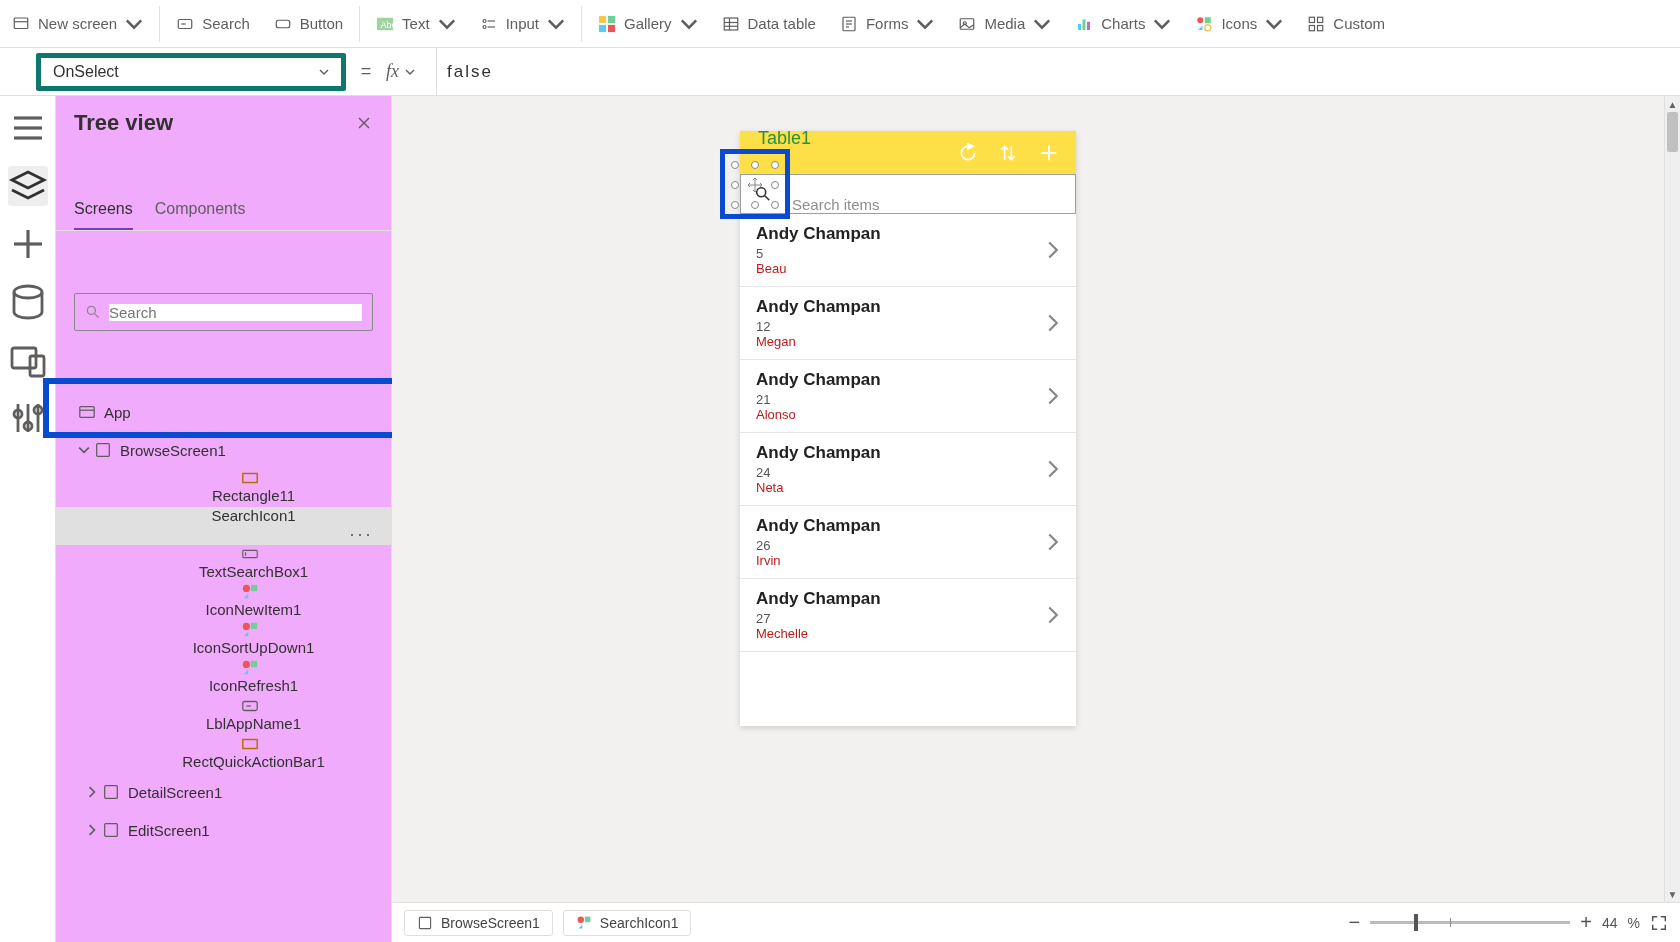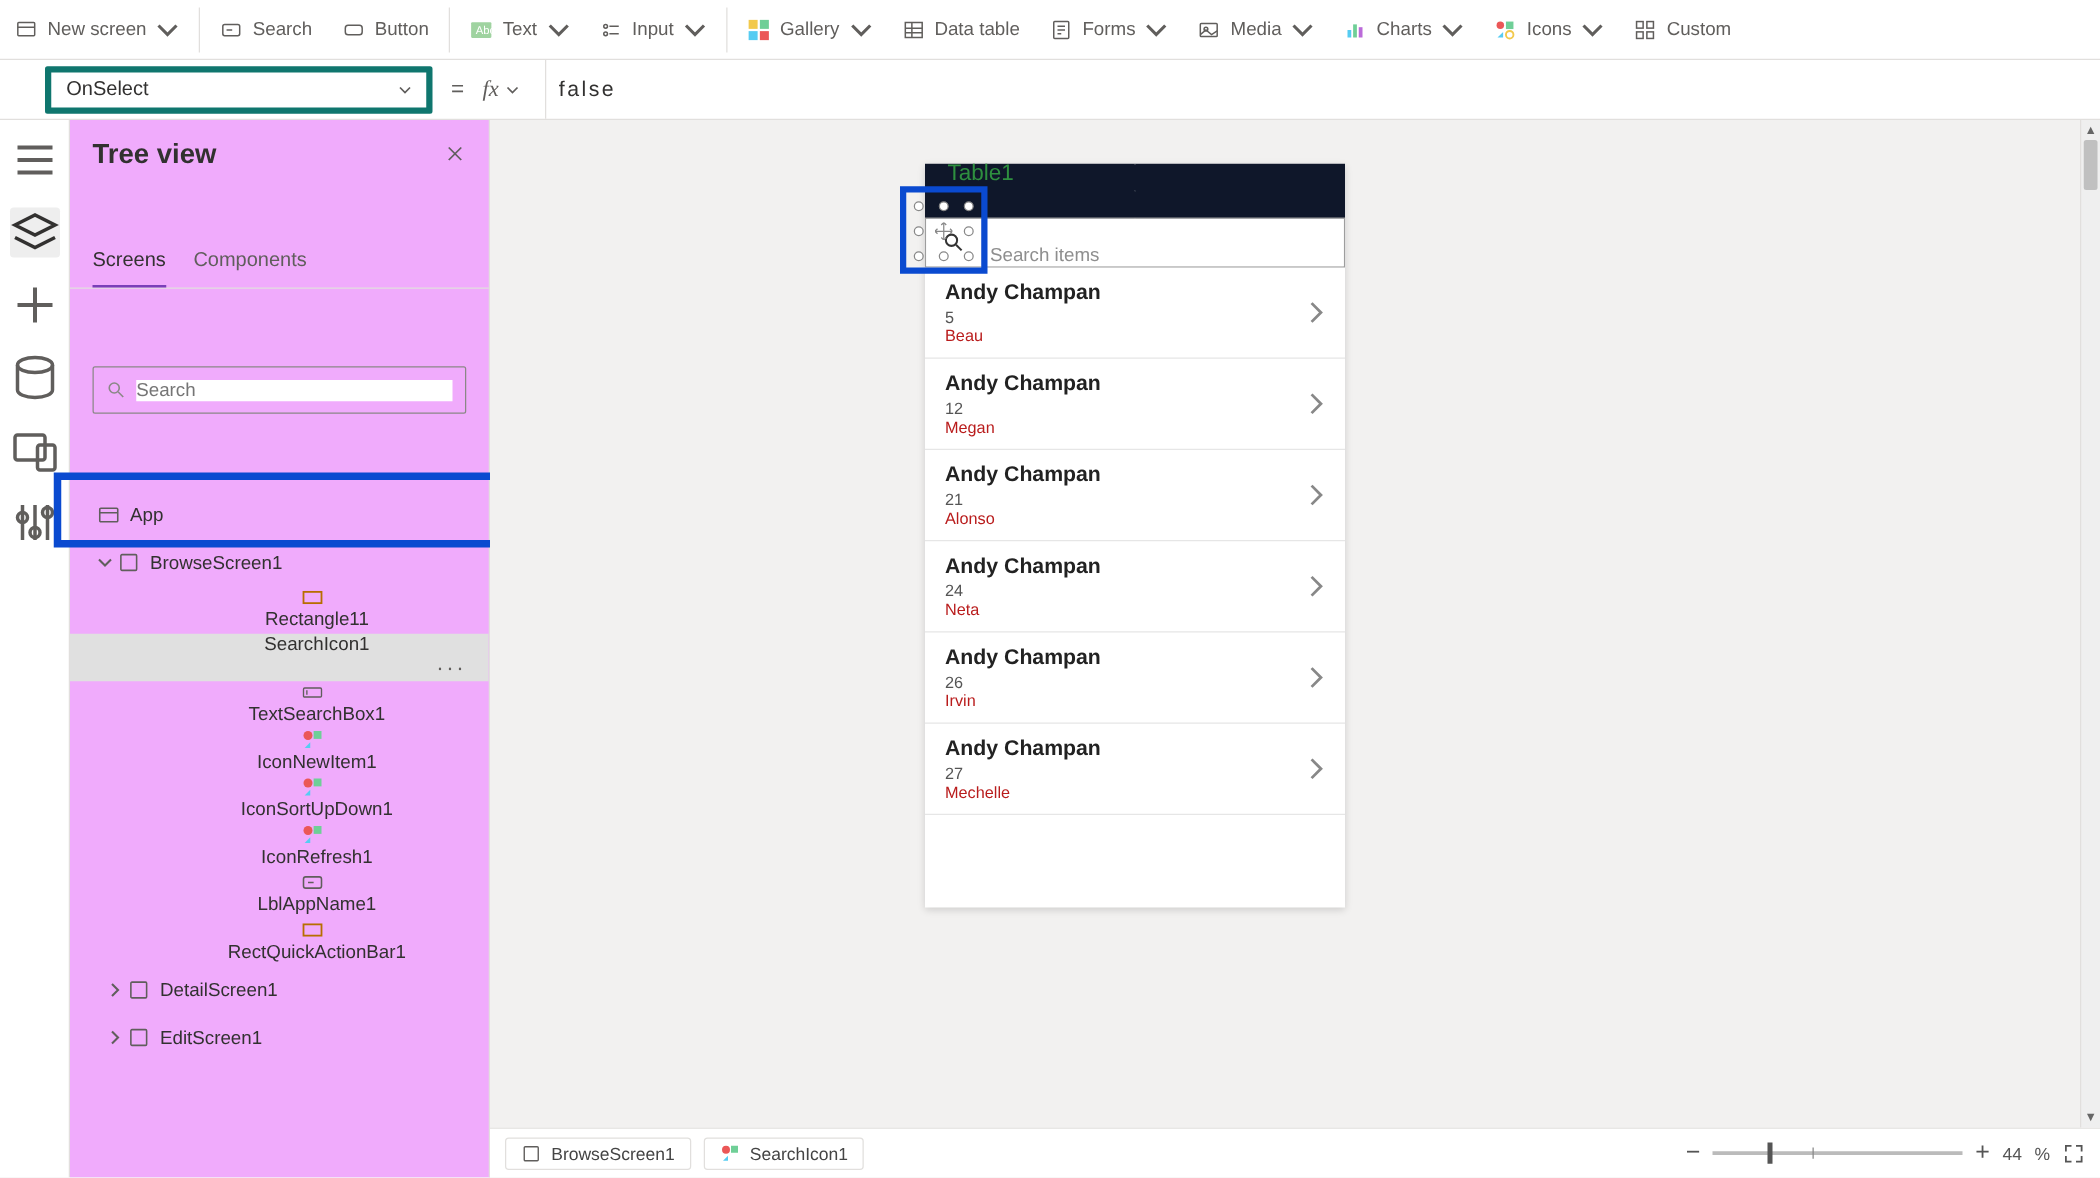--- a/index.html
+++ b/index.html
@@ -39,21 +39,21 @@
   .node-icon { width: 18px; height: 18px; margin-right: 8px; }
   .indent-0 { padding-left: 22px; }
   .indent-1 { padding-left: 30px; }
   .indent-2 { padding-left: 48px; }
   .indent-3 { padding-left: 70px; flex-direction: column; }
   .more { margin-left: auto; color: #605e5c; letter-spacing: 2px; font-size: 18px; padding-right: 8px; }
 
   
   .canvas { position: absolute; left: 392px; right: 0; top: 96px; bottom: 40px; background: #f2f1f0; overflow: auto; }
   .phone { position: absolute; left: 348px; top: 35px; width: 336px; min-height: 595px; background: #fff; box-shadow: 0 2px 6px rgba(0,0,0,0.15); }
-  .phone-header { height: 44px; background: #0f172a; display: flex; align-items: center; justify-content: flex-end; gap: 20px; padding: 0 16px; color: #fff; flex-direction: column; }
+  .phone-header { height: 44px; background: #fde047; display: flex; align-items: center; justify-content: flex-end; gap: 20px; padding: 0 16px; color: #fff; }
   .phone-title-ghost { position: absolute; left: 18px; top: -3px; font-size: 18px; color: #2e8f3f; font-weight: 400; }
   .search-row { position: relative; height: 40px; display: flex; border: 1px solid #9e9e9e; margin: -1px 0 0 0; }
   .search-icon-box { width: 44px; display: flex; align-items: center; justify-content: center; background: #fff; }
   .search-input { flex: 1; display: flex; align-items: flex-end; padding-left: 6px; color: #8e8e8e; font-size: 15px; background: #fff; border-left: 1px solid #e8e8e8; }
   
   .sel-overlay { position: absolute; left: -21px; top: -26px; width: 70px; height: 70px; border: 5px solid #0a4ad0; pointer-events: none; }
   .sel-handles { position: absolute; left: -6px; top: -10px; width: 40px; height: 40px; pointer-events: none; }
   .sel-handles .h { position: absolute; width: 8px; height: 8px; background: #fff; border: 1px solid #888; border-radius: 50%; }
   .sel-handles .cross { position: absolute; left: 13px; top: 13px; width: 14px; height: 14px; }
 

